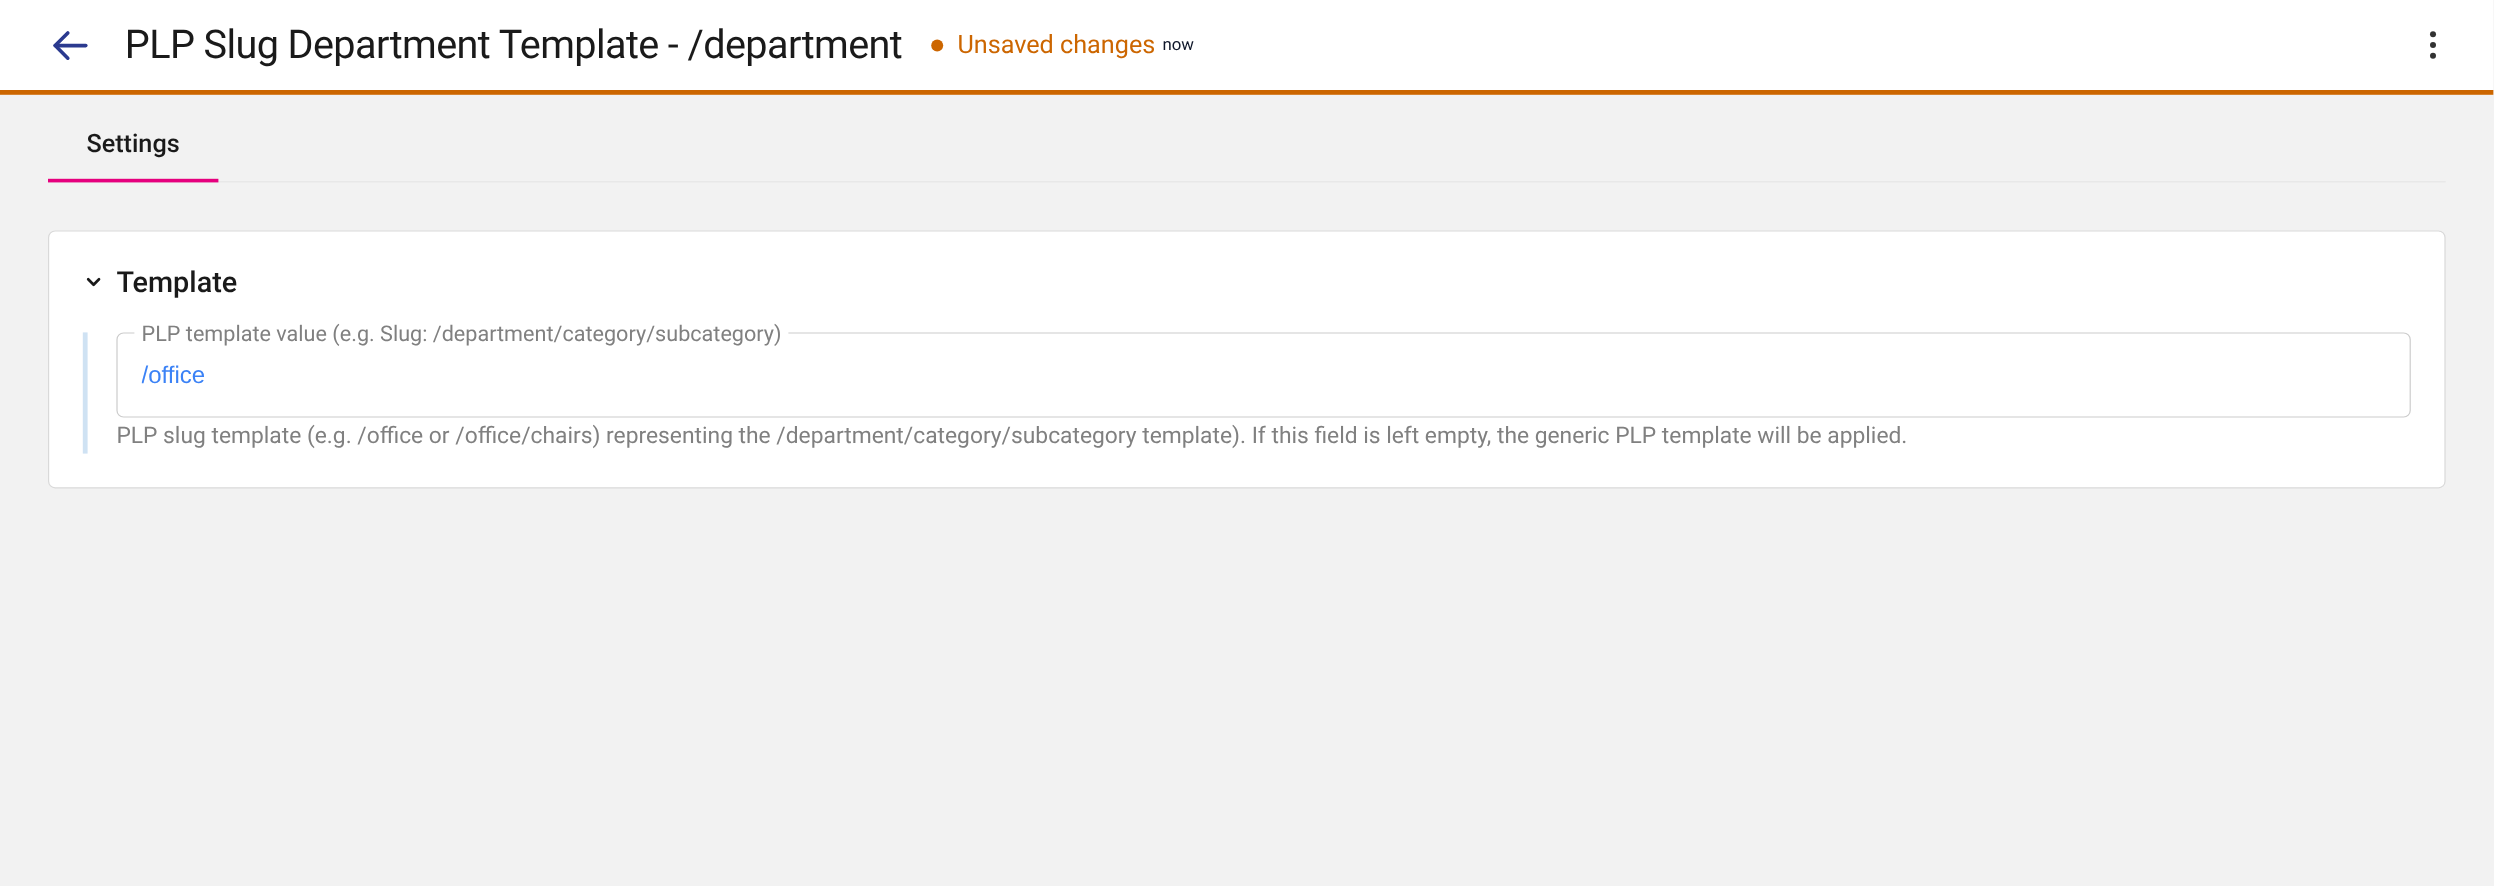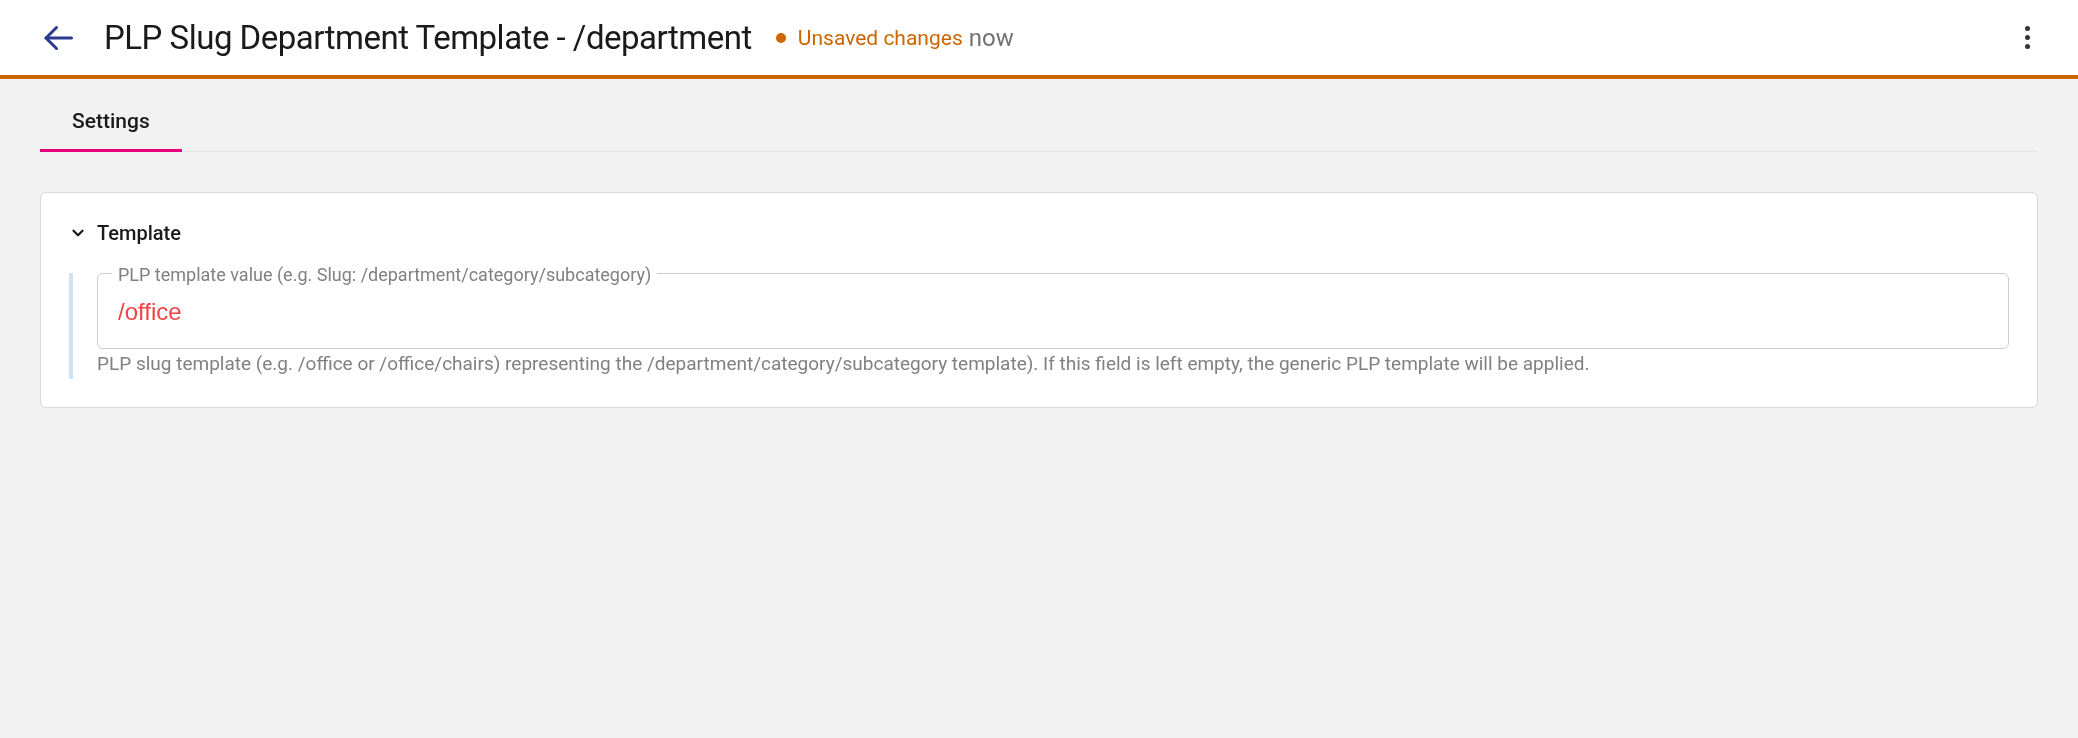--- a/index.html
+++ b/index.html
@@ -46,22 +46,22 @@
       border-radius: 50%;
       background: #cc6600;
       margin-right: 12px;
     }
     .status-text {
       color: #cc6600;
       font-size: 21px;
       font-weight: 400;
     }
     .status-time {
-      color: #737373;
-      font-size: 24px;
+      color: #0f172a;
+      font-size: 14px;
       margin-left: 6px;
     }
     .more-button {
       margin-left: auto;
       cursor: pointer;
       padding: 8px;
       display: flex;
       flex-direction: column;
       align-items: center;
       gap: 4px;
@@ -103,21 +103,21 @@
       padding: 28px 28px 28px 28px;
     }
     .section-header {
       display: flex;
       align-items: center;
       gap: 10px;
       margin-bottom: 28px;
       cursor: pointer;
     }
     .section-title {
-      font-size: 20px;
+      font-size: 24px;
       font-weight: 500;
       color: #1a1a1a;
     }
     .chevron-icon {
       width: 18px;
       height: 18px;
     }
     .field-wrapper {
       border-left: 4px solid #cfe2f3;
       padding-left: 24px;
@@ -145,22 +145,22 @@
     .label-line {
       height: 1px;
       background: transparent;
       flex: 1;
     }
     .input-field {
       width: 100%;
       border: none;
       outline: none;
       padding: 24px 20px 22px 20px;
-      font-size: 24px;
-      color: #ef4444;
+      font-size: 20px;
+      color: #3b82f6;
       background: transparent;
       border-radius: 6px;
     }
     .help-text {
       color: #808080;
       font-size: 19px;
       line-height: 1.6;
     }
   </style>
 </head>

